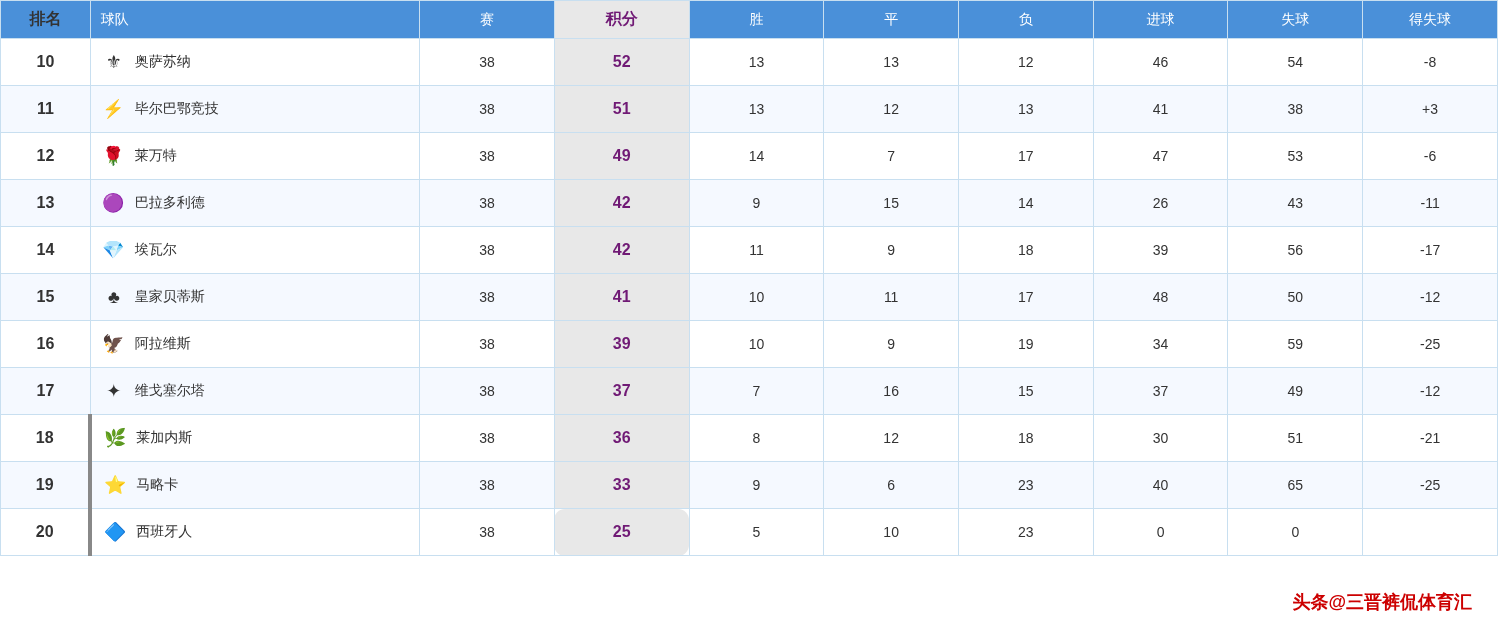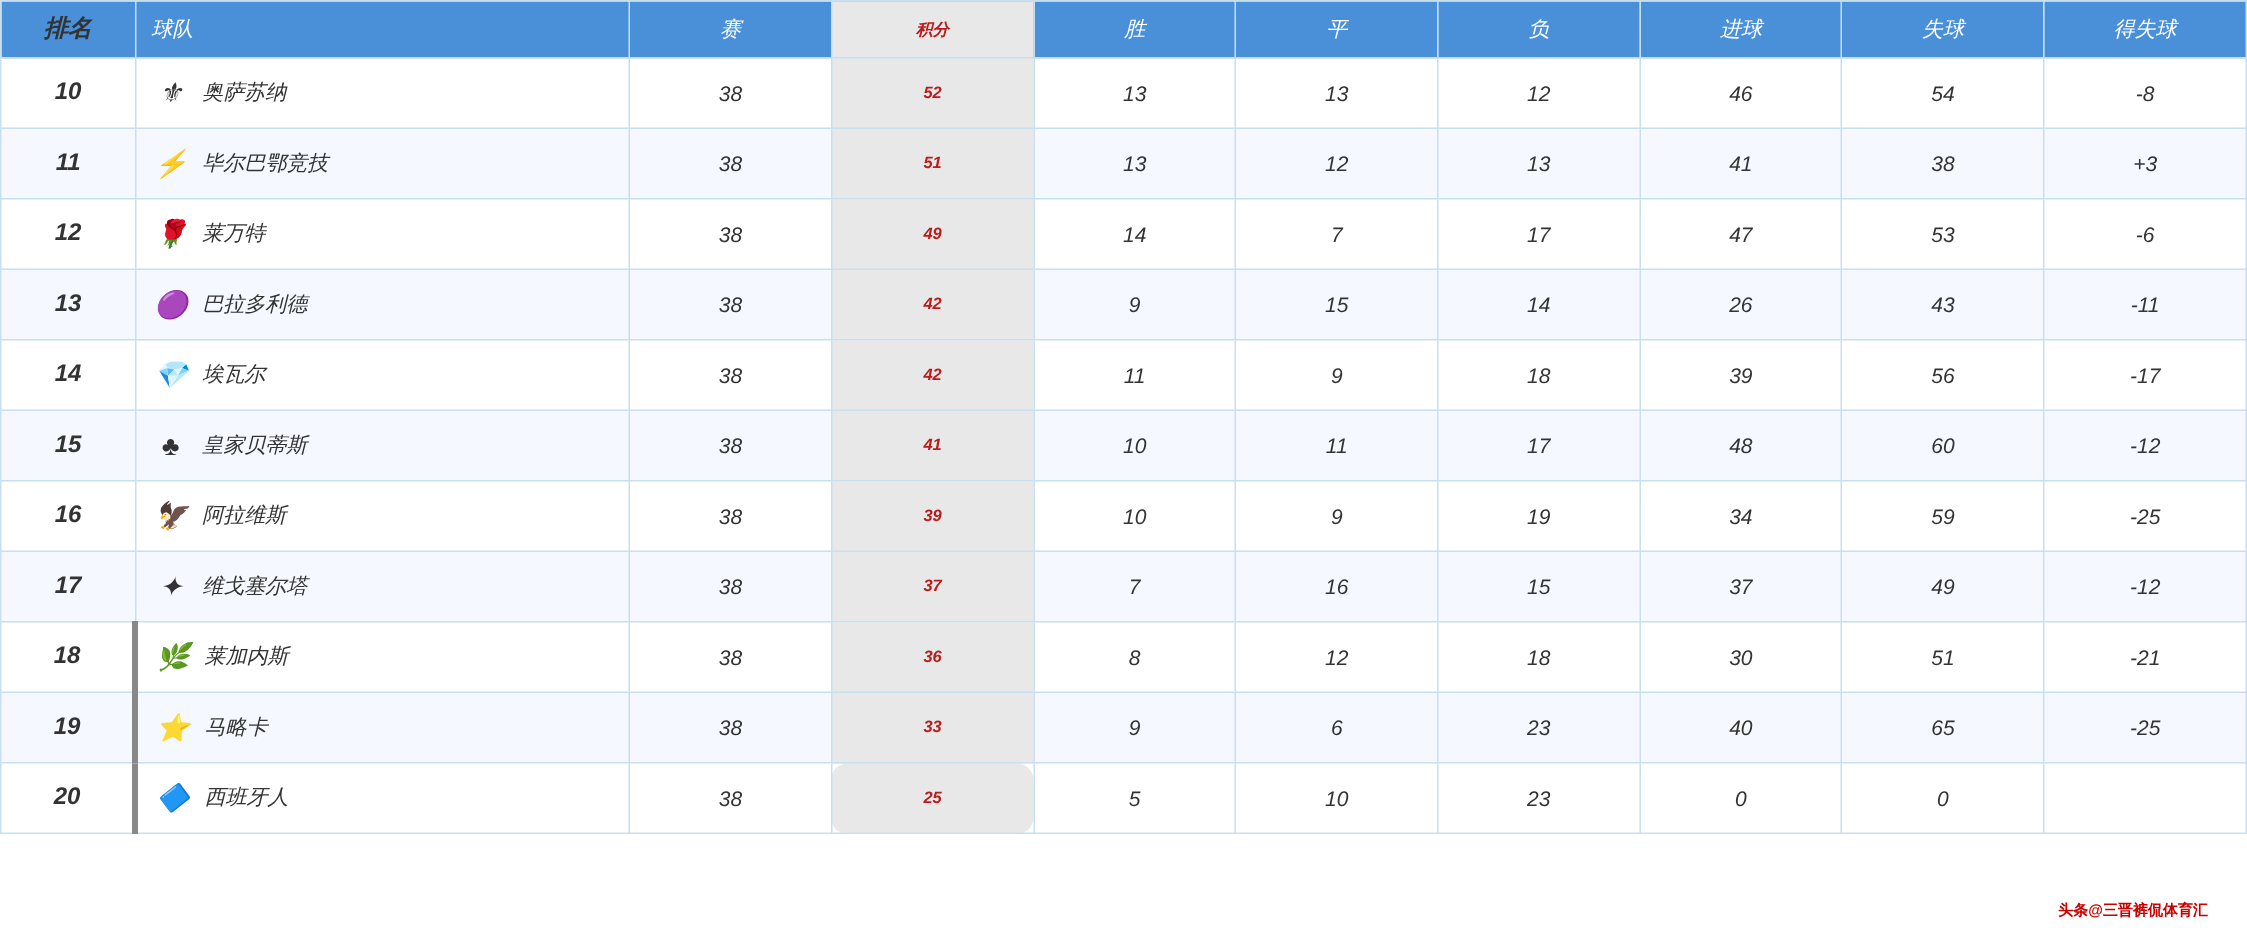--- a/index.html
+++ b/index.html
@@ -5,21 +5,20 @@
     * { margin: 0; padding: 0; box-sizing: border-box; }
     body {
       font-family: "Microsoft YaHei", "SimHei", Arial, sans-serif;
       font-size: 14px;
       background: #fff;
       width: 1498px;
     }
     table {
       width: 100%;
       border-collapse: collapse;
-      font-style: italic;
     }
     thead tr {
       background: #4a90d9;
       color: #fff;
     }
     thead th {
       padding: 8px 4px;
       text-align: center;
       font-weight: normal;
       border: 1px solid #c8dff0;
@@ -60,29 +59,29 @@
       width: 26px;
       height: 26px;
       display: inline-flex;
       align-items: center;
       justify-content: center;
       font-size: 18px;
     }
     .pts-col {
       background: #e8e8e8 !important;
       font-weight: bold;
-      font-size: 11px;
-      color: #b91c1c;
+      font-size: 16px;
+      color: #701a75;
       width: 80px;
     }
     .watermark {
       position: fixed;
       bottom: 10px;
       right: 20px;
-      font-size: 10px;
+      font-size: 18px;
       color: #c00;
       font-weight: bold;
       background: rgba(255,255,255,0.7);
       padding: 2px 6px;
       text-align: center;
     }
     .num-col { width: 90px; }
   </style>
 </head>
 <body>
@@ -195,21 +194,21 @@
             <span class="team-icon">♣</span>
             <span>皇家贝蒂斯</span>
           </div>
         </td>
         <td class="num-col">38</td>
         <td class="pts-col num-col" style="background: rgb(224, 224, 224);">41</td>
         <td class="num-col">10</td>
         <td class="num-col">11</td>
         <td class="num-col">17</td>
         <td class="num-col">48</td>
-        <td class="num-col">60</td>
+        <td class="num-col">50</td>
         <td class="num-col">-12</td>
       </tr>
       <tr>
         <td class="rank-col">16</td>
         <td class="team-col">
           <div class="team-name-cell">
             <span class="team-icon">🦅</span>
             <span>阿拉维斯</span>
           </div>
         </td>

